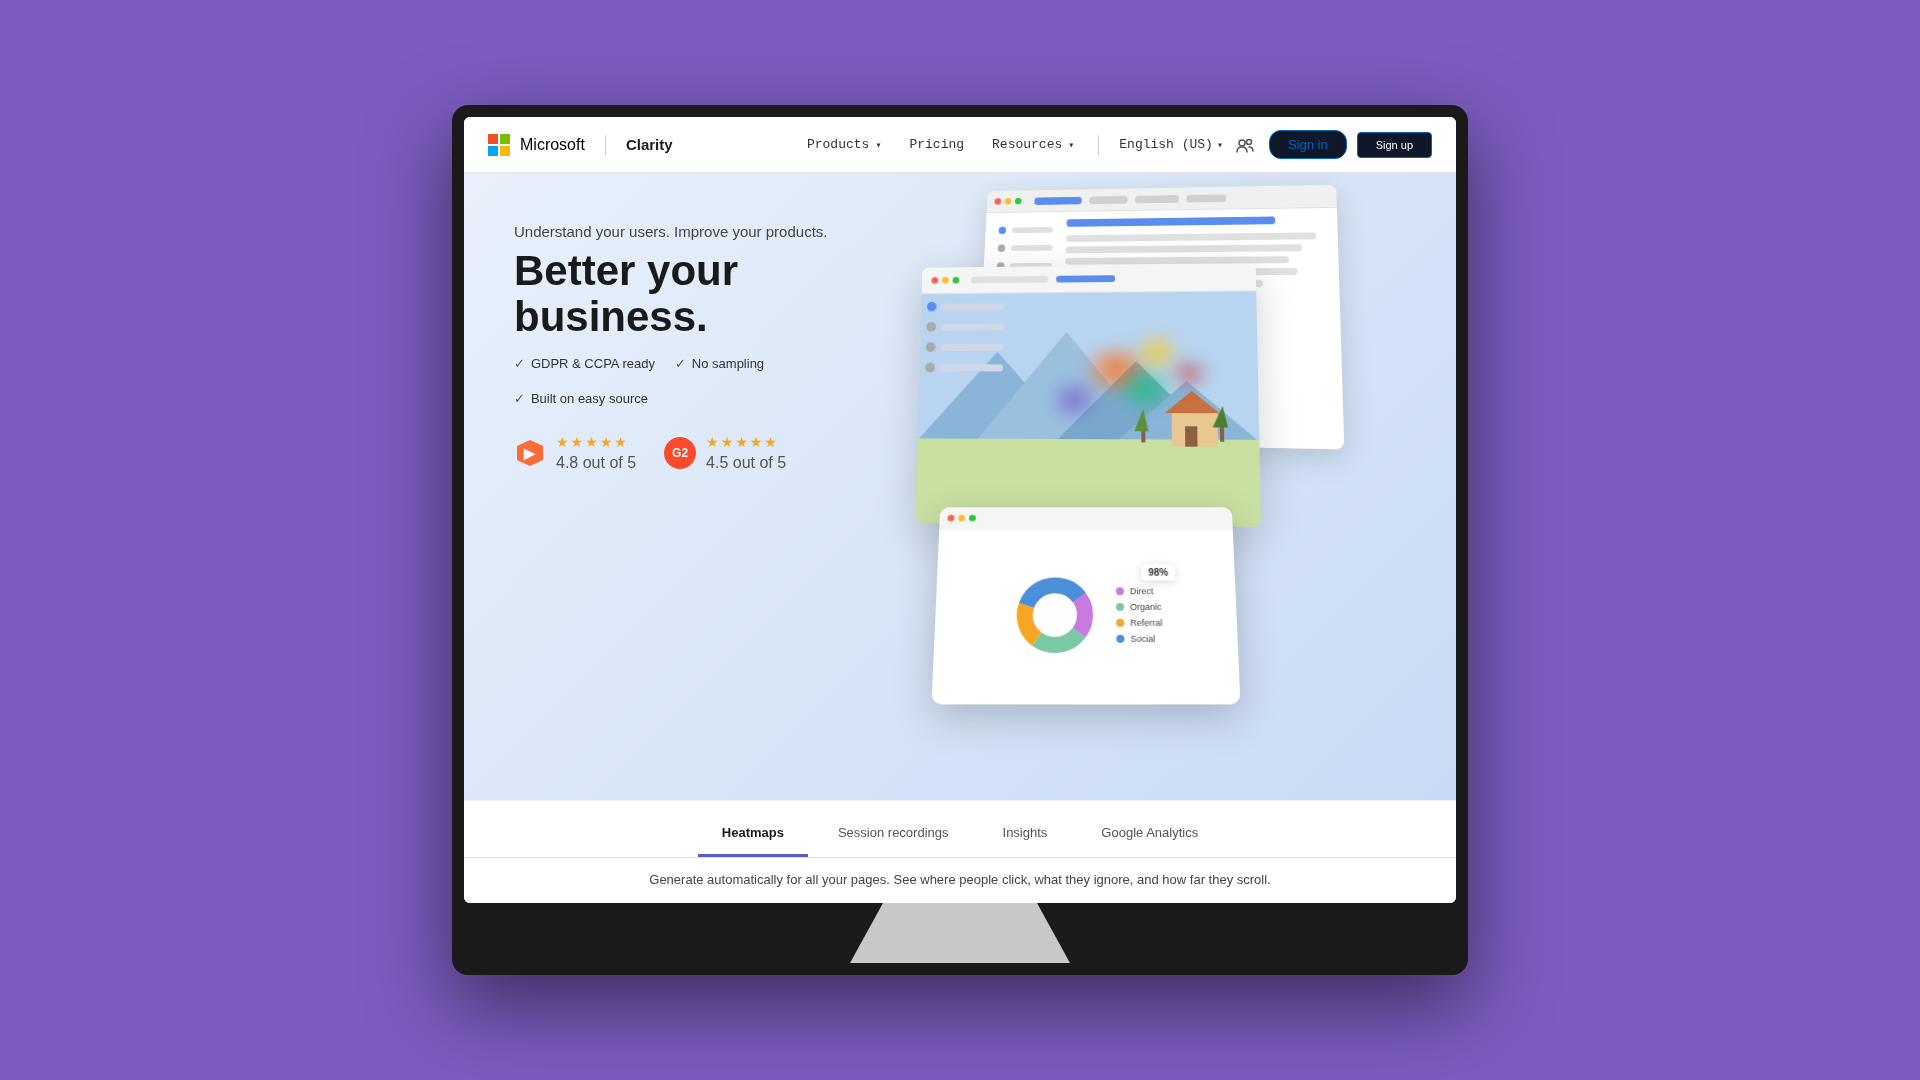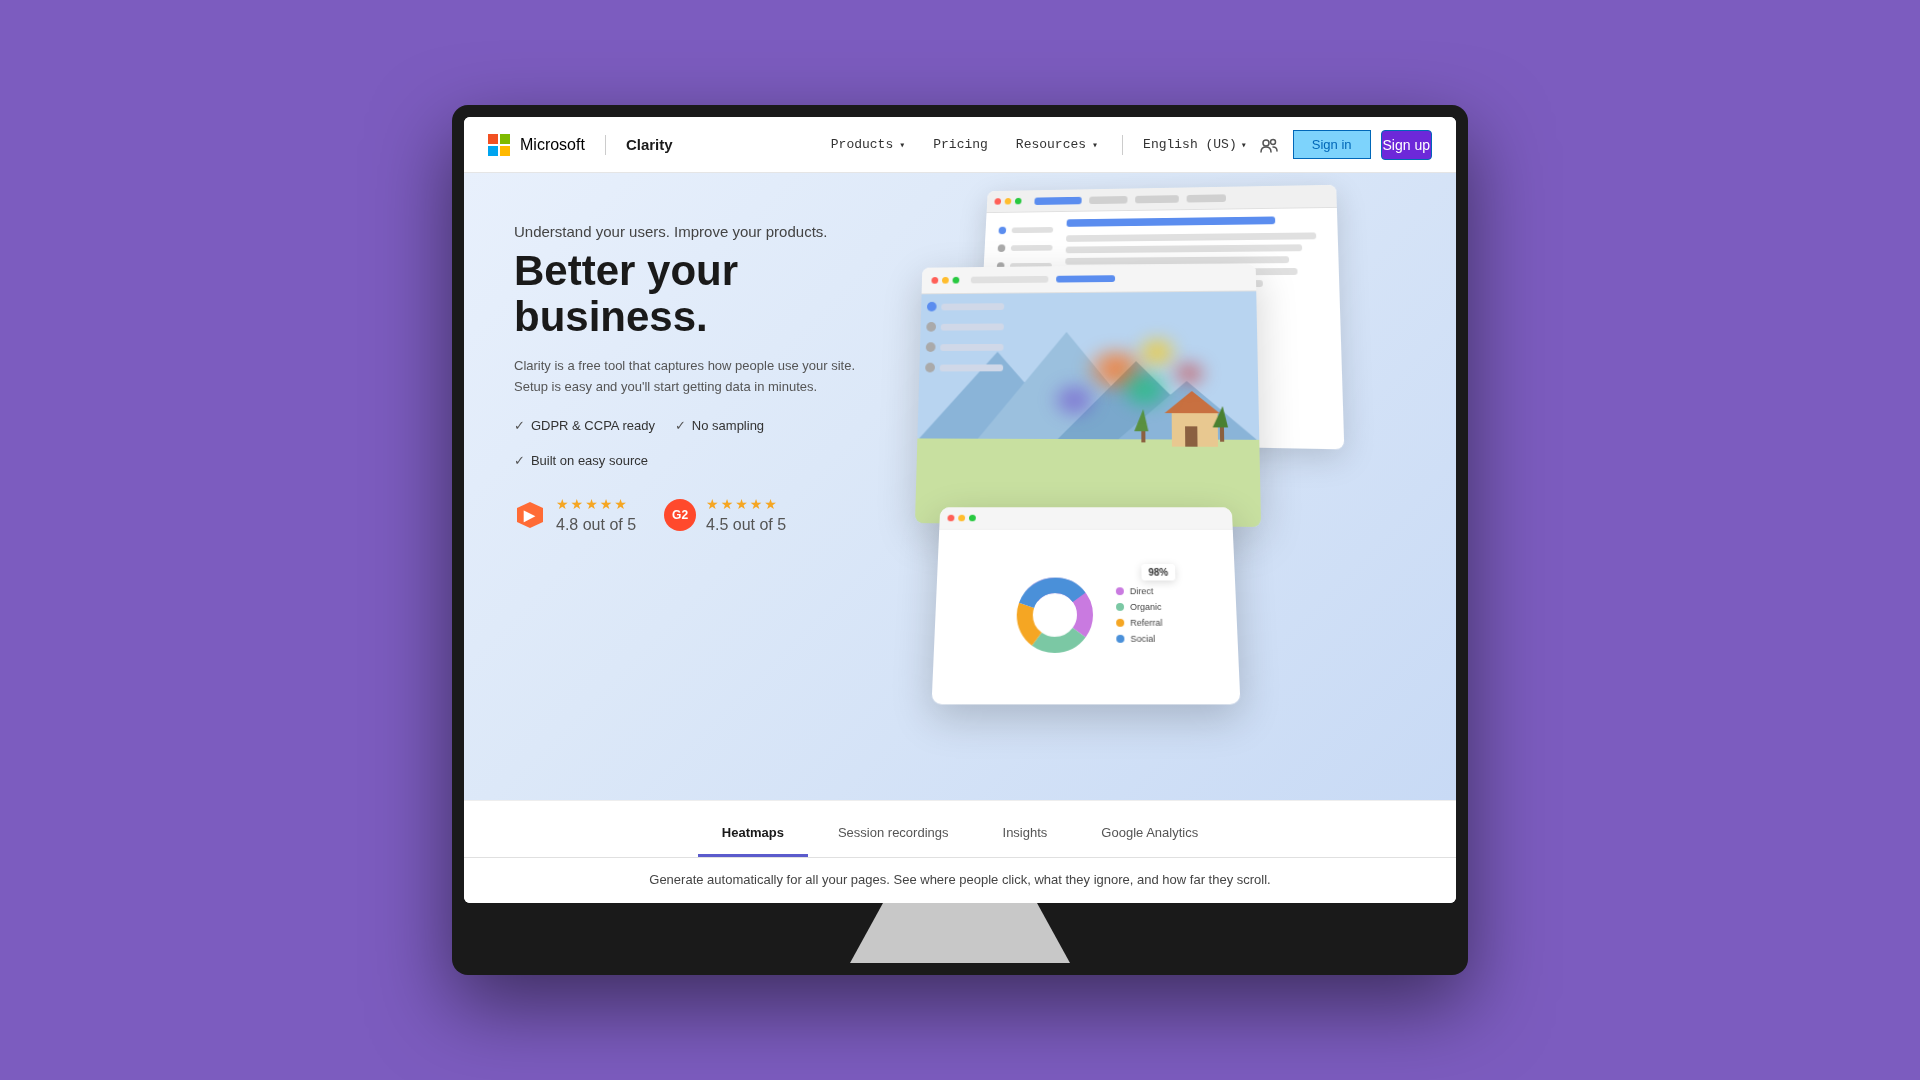--- a/index.html
+++ b/index.html
@@ -135,35 +135,35 @@
       align-items: center;
       justify-content: center;
       cursor: pointer;
       color: #555;
       font-size: 16px;
     }
 
     .btn-signin {
       padding: 6px 18px;
       border: 1.5px solid #0067b8;
-      border-radius: 0;
-      background: #7dd3fc;
+      border-radius: 12px;
+      background: #0f172a;
       color: #0067b8;
       font-size: 13px;
       cursor: pointer;
       font-weight: 500;
     }
 
     .btn-signup {
-      padding: 6px 1px;
+      padding: 6px 18px;
       border: 1.5px solid #0067b8;
       border-radius: 4px;
-      background: #6d28d9;
+      background: #0f172a;
       color: #fff;
-      font-size: 14px;
+      font-size: 11px;
       cursor: pointer;
       font-weight: 500;
     }
 
     
     .hero {
       flex: 1;
       background: linear-gradient(135deg, #e8f0fc 0%, #dce8f8 40%, #c8daf5 100%);
       display: flex;
       position: relative;
@@ -580,21 +580,20 @@
         </div>
         <button class="btn-signin">Sign in</button>
         <button class="btn-signup">Sign up</button>
       </div>
     </nav>
 
     <div class="hero">
       <div class="hero-content">
         <p class="hero-subtitle">Understand your users. Improve your products.</p>
         <h1 class="hero-title">Better your business.</h1>
-        <p class="hero-desc">Clarity is a free tool that captures how people use your site. Setup is easy and you'll start getting data in minutes.</p>
 
         <div class="hero-checks">
           <div class="hero-check">
             <span class="check-icon">✓</span>
             <span>GDPR &amp; CCPA ready</span>
           </div>
           <div class="hero-check">
             <span class="check-icon">✓</span>
             <span>No sampling</span>
           </div>

